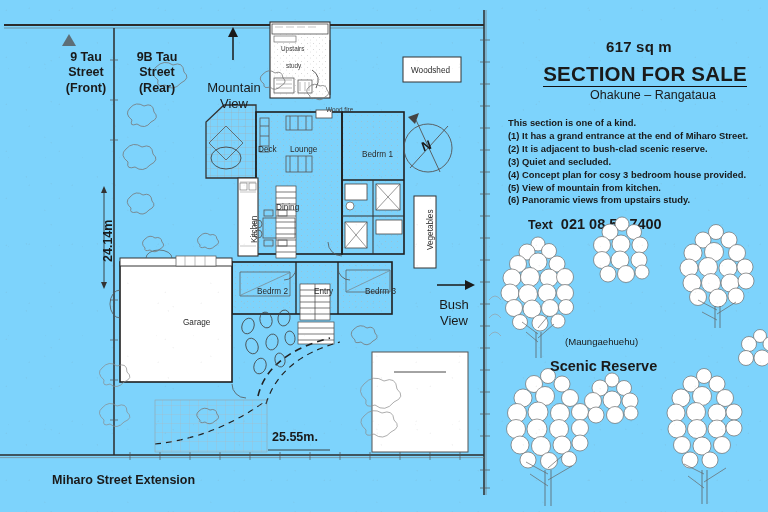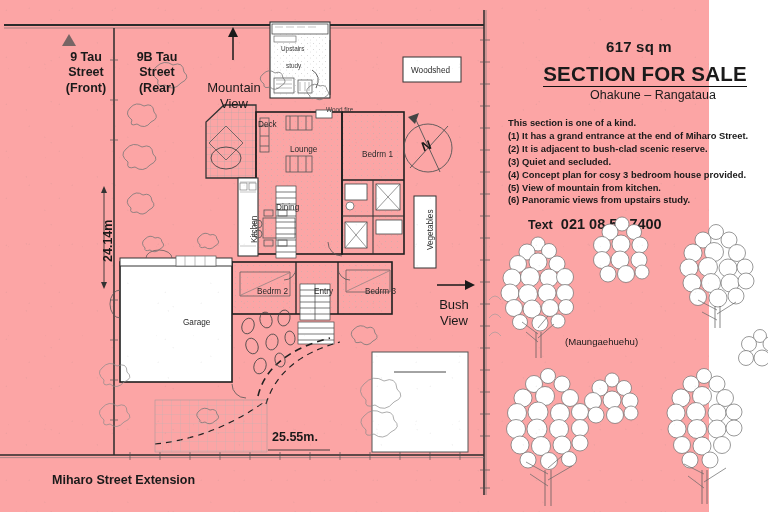--- a/index.html
+++ b/index.html
@@ -3,21 +3,21 @@
 <meta charset="utf-8">
 <style>
   html,body{margin:0;padding:0;}
   body{
     width:768px;height:512px;overflow:hidden;
     background:#ffffff;
     font-family:"Liberation Sans", sans-serif;
     color:#1a1a1a;
     position:relative;
   }
-  #page{position:absolute;inset:0;width:709px;height:512px;background:#fca5a5;}
+  #page{position:absolute;inset:0;width:768px;height:512px;background:#7dd3fc;}
   
   #grain{position:absolute;inset:0;pointer-events:none;opacity:.5;
      background-image:
        radial-gradient(circle at 12% 22%, rgba(120,120,120,.18) 0 .6px, transparent 1px),
        radial-gradient(circle at 37% 64%, rgba(120,120,120,.15) 0 .6px, transparent 1px),
        radial-gradient(circle at 68% 14%, rgba(120,120,120,.14) 0 .6px, transparent 1px),
        radial-gradient(circle at 84% 48%, rgba(120,120,120,.16) 0 .6px, transparent 1px),
        radial-gradient(circle at 54% 88%, rgba(120,120,120,.13) 0 .6px, transparent 1px),
        radial-gradient(circle at 23% 77%, rgba(120,120,120,.12) 0 .6px, transparent 1px);
      background-size:53px 47px,71px 67px,43px 59px,61px 41px,83px 73px,37px 89px;}
@@ -332,21 +332,21 @@
   <div class="txt dir-lbl" style="left:425px;top:297px;width:58px;">
     <span>Bush</span><br>
     <span>View</span>
   </div>
 
   <div id="room-layer">
       <div class="txt room-sm" style="left: 281px; top: 45px;">Upstairs</div>
       <div class="txt room-sm" style="left: 286px; top: 62px;">study</div>
       <div class="txt room" style="left: 411px; top: 66px;">Woodshed</div>
       <div class="txt room-sm" style="left: 326px; top: 106px;">Wood fire</div>
-      <div class="txt room" style="left: 228px; top: 120px; padding-left: 30px;">Deck</div>
+      <div class="txt room" style="left: 228px; top: 145px; padding-left: 30px;">Deck</div>
       <div class="txt room" style="left: 290px; top: 145px;">Lounge</div>
       <div class="txt room" style="left: 362px; top: 150px;">Bedrm 1</div>
       <div class="txt room" style="left: 276px; top: 203px;">Dining</div>
       <div class="txt room" style="left: 257px; top: 287px;">Bedrm 2</div>
       <div class="txt room" style="left: 314px; top: 287px;">Entry</div>
       <div class="txt room" style="left: 365px; top: 287px;">Bedrm 3</div>
       <div class="txt room" style="left: 183px; top: 318px;">Garage</div>
     </div>
 
   <div class="txt room vert" style="left:426px;top:250px;">Vegetables</div>
@@ -544,16 +544,17 @@
               <circle cx="10" cy="-4" r="7"></circle>
             <circle cx="-14" cy="10" r="7.5"></circle>
               <circle cx="2" cy="10" r="8"></circle>
               <circle cx="16" cy="8" r="7"></circle>
           </g>
         </g>
       </g>
     </svg>
 
     <div class="cap-sub">(Maungaehuehu)</div>
+    <div class="cap-res">Scenic Reserve</div>
   </div>
 
   <div id="grain"></div>
 </div>
 
 </body></html>

